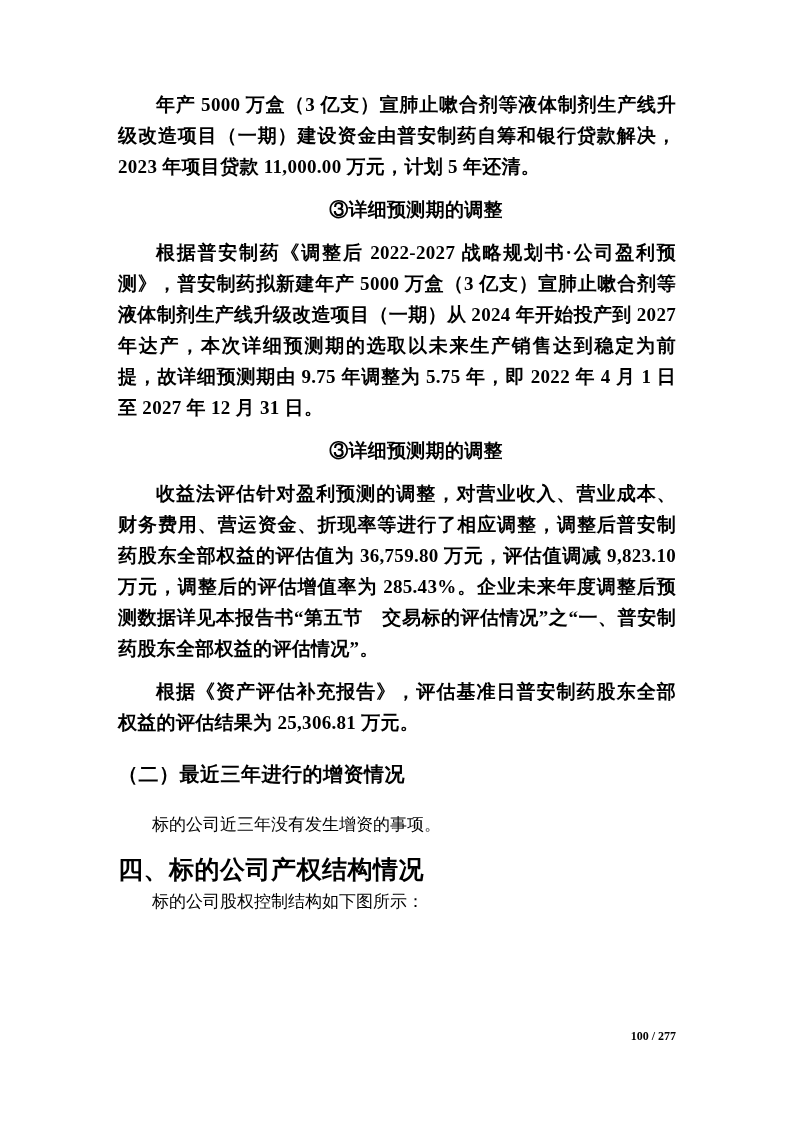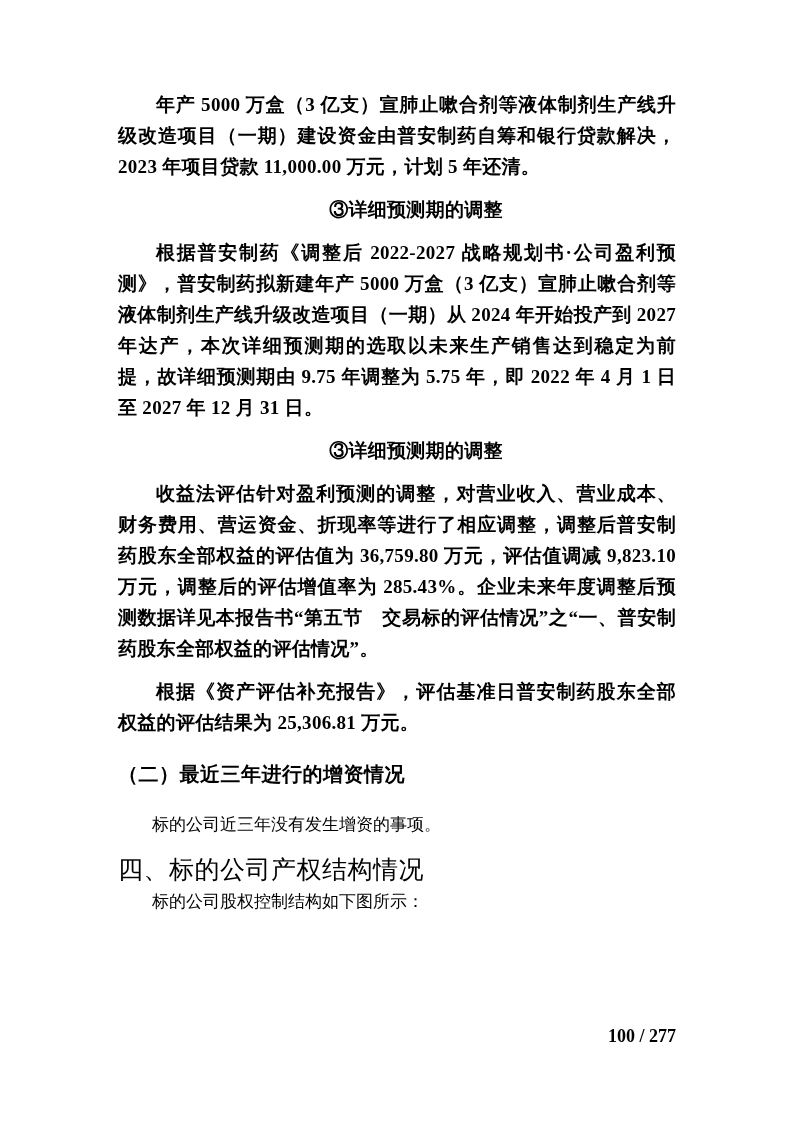--- a/index.html
+++ b/index.html
@@ -53,42 +53,42 @@
     font-size: 17px;
     line-height: 31px;
     text-align: justify;
     text-justify: inter-ideograph;
     text-indent: 2em;
     margin: 0 0 12px 0;
   }
   
   .heading-1 {
     font-family: "Liberation Sans", "DejaVu Sans", sans-serif;
-    font-weight: normal;
+    font-weight: bold;
     font-size: 25px;
     line-height: 34px;
     margin: 4px 0 0 0;
     letter-spacing: 0.5px;
   }
   
   .heading-2 {
     font-family: "Liberation Sans", "DejaVu Sans", sans-serif;
     font-weight: bold;
     font-size: 20px;
     line-height: 30px;
     margin: 21px 0 20px 0;
     letter-spacing: 0.5px;
   }
   .page-footer {
     position: absolute;
     top: 1026px;
     right: 117px;
     font-family: "Liberation Serif", "DejaVu Serif", serif;
     font-weight: bold;
-    font-size: 18px;
+    font-size: 12px;
     line-height: 20px;
     color: #000000;
   }
 </style>
 </head>
 <body>
 
 <div class="page">
   <div class="content">
 

